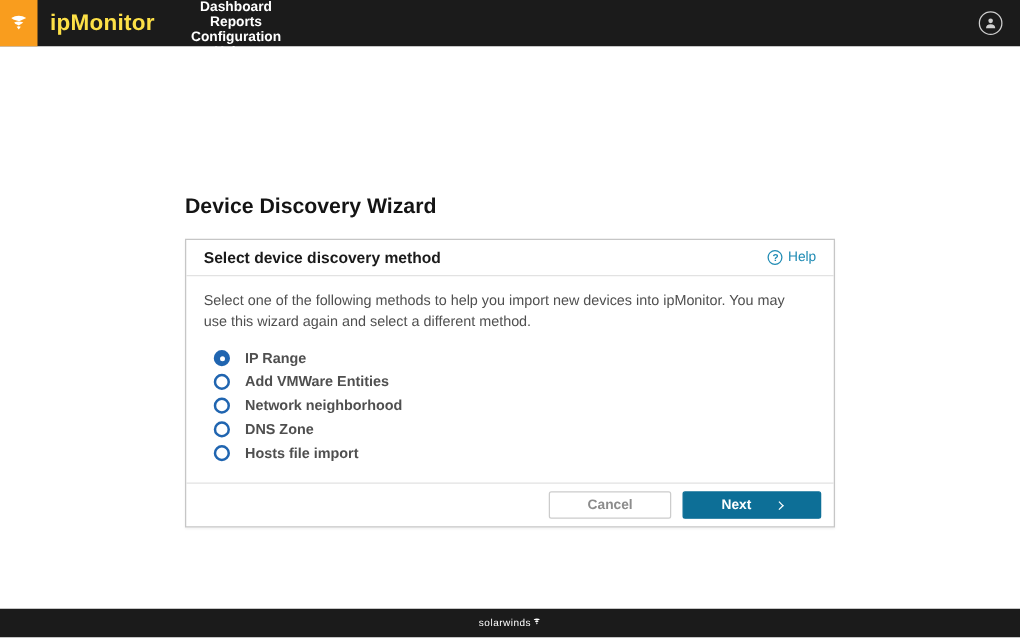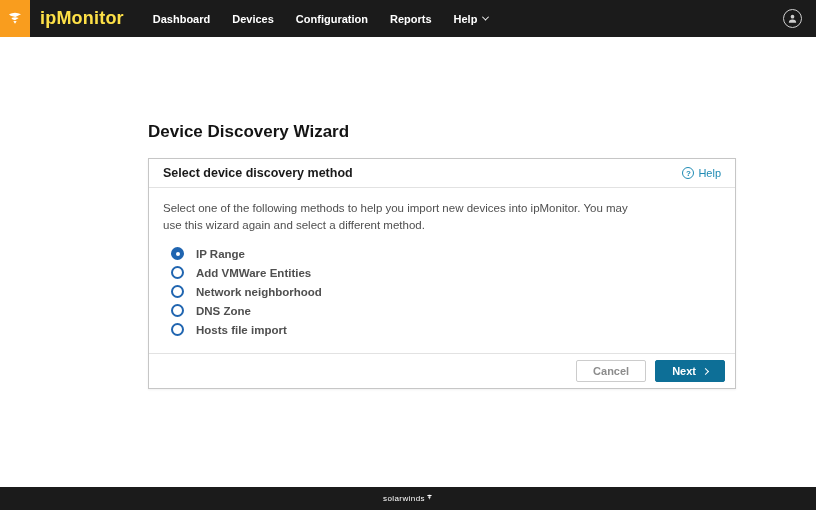--- a/index.html
+++ b/index.html
@@ -25,21 +25,21 @@
     flex: 0 0 auto;
   }
   .brand-logo svg { width: 16px; height: 16px; }
   .brand-name {
     color: #fde047;
     font-size: 18px;
     font-weight: bold;
     margin: 0 18px 0 10px;
     letter-spacing: 0.2px;
   }
-  .nav-items { display: flex; align-items: center; height: 100%; }
+  .nav-items { display: flex; align-items: center; height: 100%; flex-direction: column; }
   .nav-item {
     color: #ffffff;
     font-size: 11px;
     font-weight: bold;
     padding: 0 11px;
     height: 100%;
     display: flex;
     align-items: center;
     cursor: pointer;
   }
@@ -62,24 +62,25 @@
   }
   .user-button svg { width: 11px; height: 11px; }
 
   
   .main { padding: 85px 0 0 148px; }
   .page-title {
     font-size: 17px;
     font-weight: bold;
     color: #141414;
     margin-bottom: 16px;
+    margin-top: 33px;
   }
 
   .card {
-    width: 588px;
+    width: 520px;
     background: #ffffff;
     border: 1px solid #c6c6c6;
     box-shadow: 0 1px 2px rgba(0,0,0,0.06);
   }
   .card-header {
     display: flex;
     align-items: center;
     justify-content: space-between;
     padding: 7px 14px;
     border-bottom: 1px solid #e2e2e2;
@@ -162,32 +163,32 @@
     height: 22px;
     min-width: 61px;
     font-family: "Liberation Sans", sans-serif;
     font-size: 11px;
     font-weight: bold;
     border-radius: 2px;
     cursor: pointer;
     display: inline-flex;
     align-items: center;
     justify-content: center;
-    padding: 0 16px;
+    padding: 0 30px;
   }
   .btn-cancel {
     background: #ffffff;
     border: 1px solid #cccccc;
     color: #8c8c8c;
   }
   .btn-next {
     background: var(--button_teal, #0d6f97);
     border: 1px solid var(--button_teal, #0d6f97);
     color: #ffffff;
-    gap: 7px;
+    gap: 20px;
   }
   .next-chevron {
     display: inline-block;
     width: 5px; height: 5px;
     border-top: 1.7px solid #ffffff;
     border-right: 1.7px solid #ffffff;
     transform: rotate(45deg);
   }
 
   
@@ -220,23 +221,22 @@
   <div class="brand-logo">
     <svg viewBox="0 0 24 24">
       <path d="M3 5 Q12 0 21 5 L12.5 9 Q8 7.5 5.5 7 Z" fill="#ffffff"></path>
       <path d="M6.5 10.5 Q12 8 17.5 10.5 L12 14 Q9.5 12.8 8 12.4 Z" fill="#ffffff"></path>
       <path d="M9.5 15.5 Q12 14.2 14.5 15.5 L12 19 Z" fill="#ffffff"></path>
     </svg>
   </div>
   <div class="brand-name">ipMonitor</div>
   <nav class="nav-items">
     <div class="nav-item">Dashboard</div>
-    <div class="nav-item">Devices</div>
+    <div class="nav-item">Reports</div>
     <div class="nav-item">Configuration</div>
-    <div class="nav-item">Reports</div>
     <div class="nav-item">
       <span>Help</span>
       <span class="nav-chevron"></span>
     </div>
   </nav>
   <div class="nav-spacer"></div>
   <div class="user-button">
     <svg viewBox="0 0 24 24">
       <circle cx="12" cy="8" r="4" fill="#cfcfcf"></circle>
       <path d="M4 21 Q4 14 12 14 Q20 14 20 21 Z" fill="#cfcfcf"></path>

